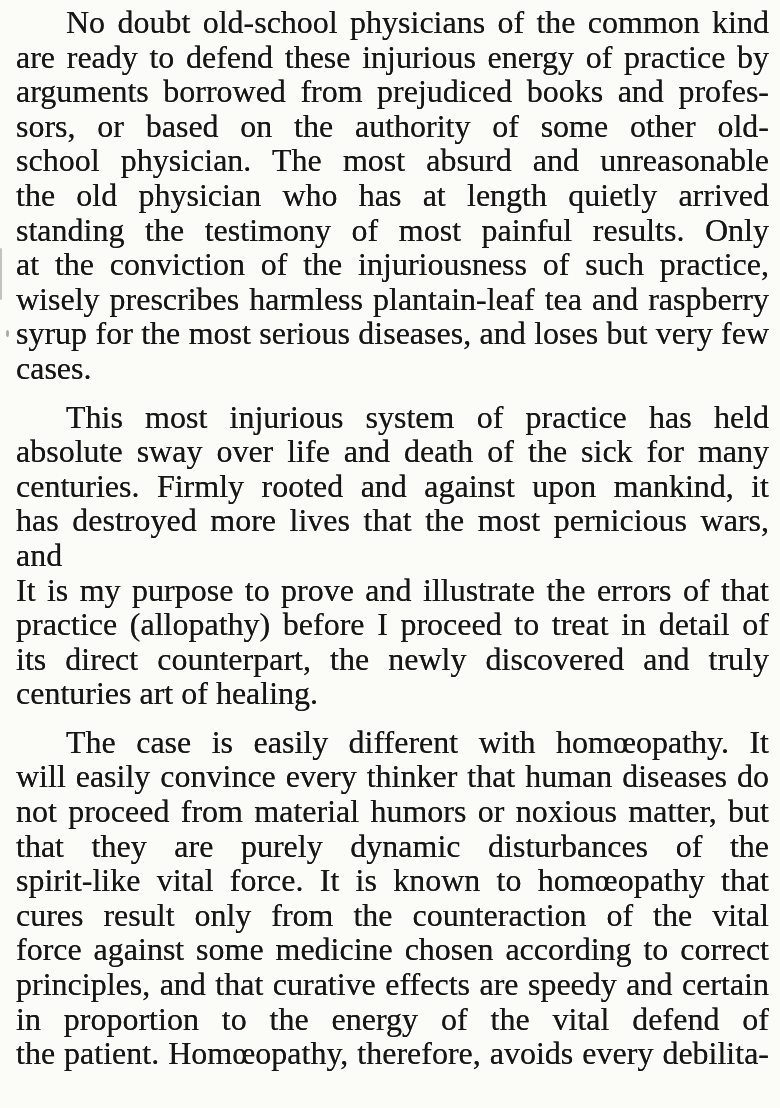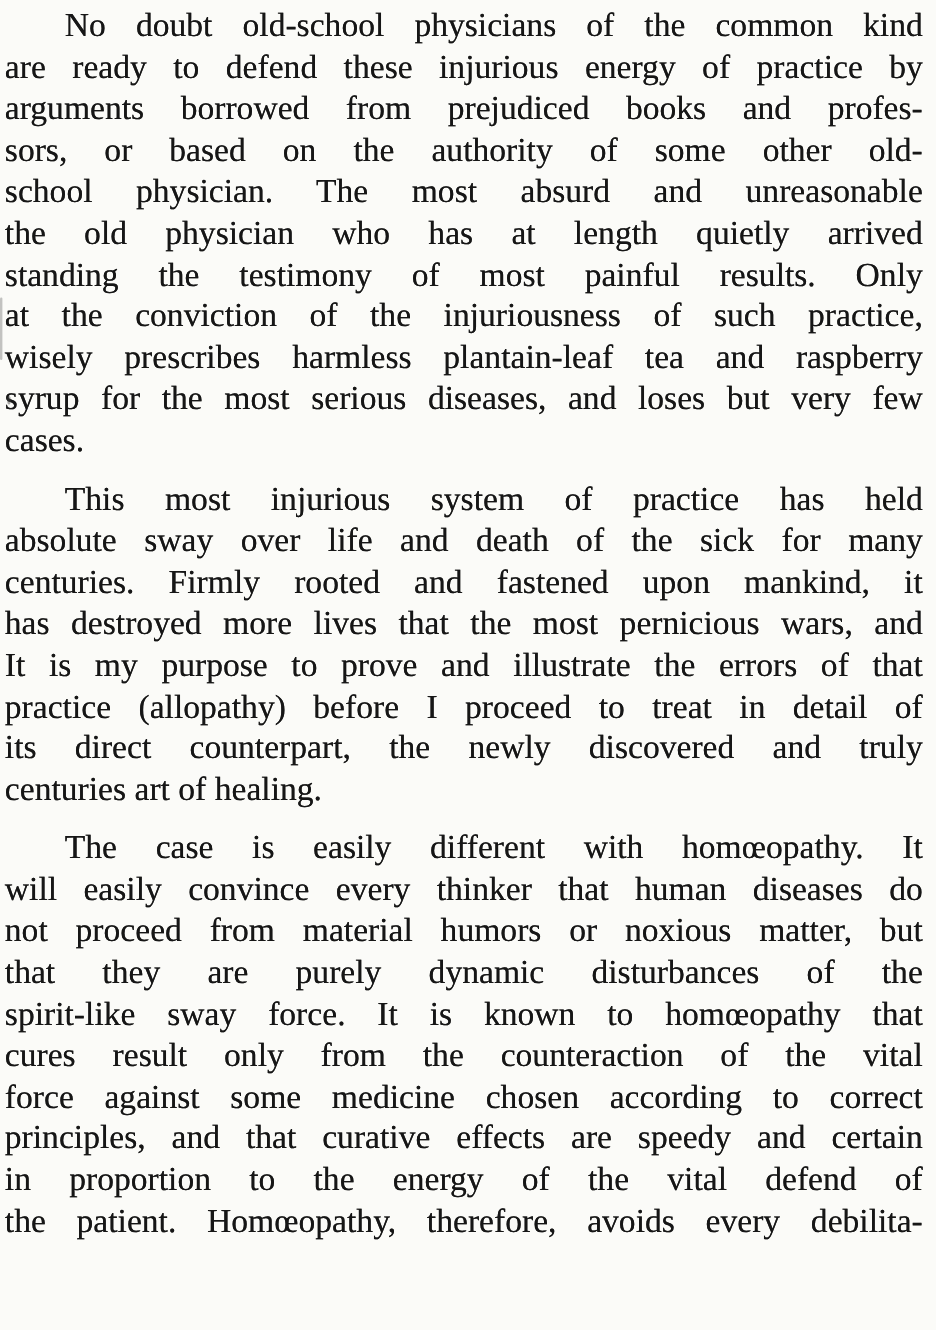--- a/index.html
+++ b/index.html
@@ -10,23 +10,23 @@
     width: 780px;
     height: 1108px;
     background: #fbfbf8;
     overflow: hidden;
     position: relative;
   }
   .page {
     box-sizing: border-box;
     width: 780px;
     height: 944px;
-    padding: 5px 11px 0 4px;
+    padding: 5px 11px 0 16px;
     font-family: "Liberation Serif", "DejaVu Serif", serif;
-    font-size: 28px;
+    font-size: 32px;
     line-height: 34.6px;
     color: #161616;
     text-shadow: 0 0 0.5px rgba(22,22,22,0.85);
   }
   .paragraph { margin: 0; }
   .paragraph + .paragraph { margin-top: 14px; }
   .line {
     text-align: justify;
     text-align-last: justify;
     white-space: normal;
@@ -57,33 +57,33 @@
         <div class="line">the old physician who has at length quietly arrived</div>
         <div class="line">standing the testimony of most painful results. Only</div>
         <div class="line">at the conviction of the injuriousness of such practice,</div>
         <div class="line">wisely prescribes harmless plantain-leaf tea and raspberry</div>
         <div class="line">syrup for the most serious diseases, and loses but very few</div>
         <div class="line last">cases.</div>
       </div>
       <div class="paragraph">
         <div class="line first">This most injurious system of practice has held</div>
         <div class="line">absolute sway over life and death of the sick for many</div>
-        <div class="line">centuries.  Firmly rooted and fastened upon mankind, it</div>
+        <div class="line">centuries.  Firmly rooted and against upon mankind, it</div>
         <div class="line">has destroyed more lives that the most pernicious wars, and</div>
         <div class="line">It is my purpose to prove and illustrate the errors of that</div>
         <div class="line">practice (allopathy) before I proceed to treat in detail of</div>
         <div class="line">its direct counterpart, the newly discovered and truly</div>
         <div class="line last">centuries art of healing.</div>
       </div>
       <div class="paragraph">
         <div class="line first">The case is easily different with homœopathy.  It</div>
         <div class="line">will easily convince every thinker that human diseases do</div>
         <div class="line">not proceed from material humors or noxious matter, but</div>
         <div class="line">that they are purely dynamic disturbances of the</div>
-        <div class="line">spirit-like sway force.  It is known to homœopathy that</div>
+        <div class="line">spirit-like vital force.  It is known to homœopathy that</div>
         <div class="line">cures result only from the counteraction of the vital</div>
         <div class="line">force against some medicine chosen according to correct</div>
         <div class="line">principles, and that curative effects are speedy and certain</div>
         <div class="line">in proportion to the energy of the vital defend of</div>
         <div class="line">the patient. Homœopathy, therefore, avoids every debilita-</div>
       </div>
     </div>
 </div>
 
 <div class="artifact a1"></div>

